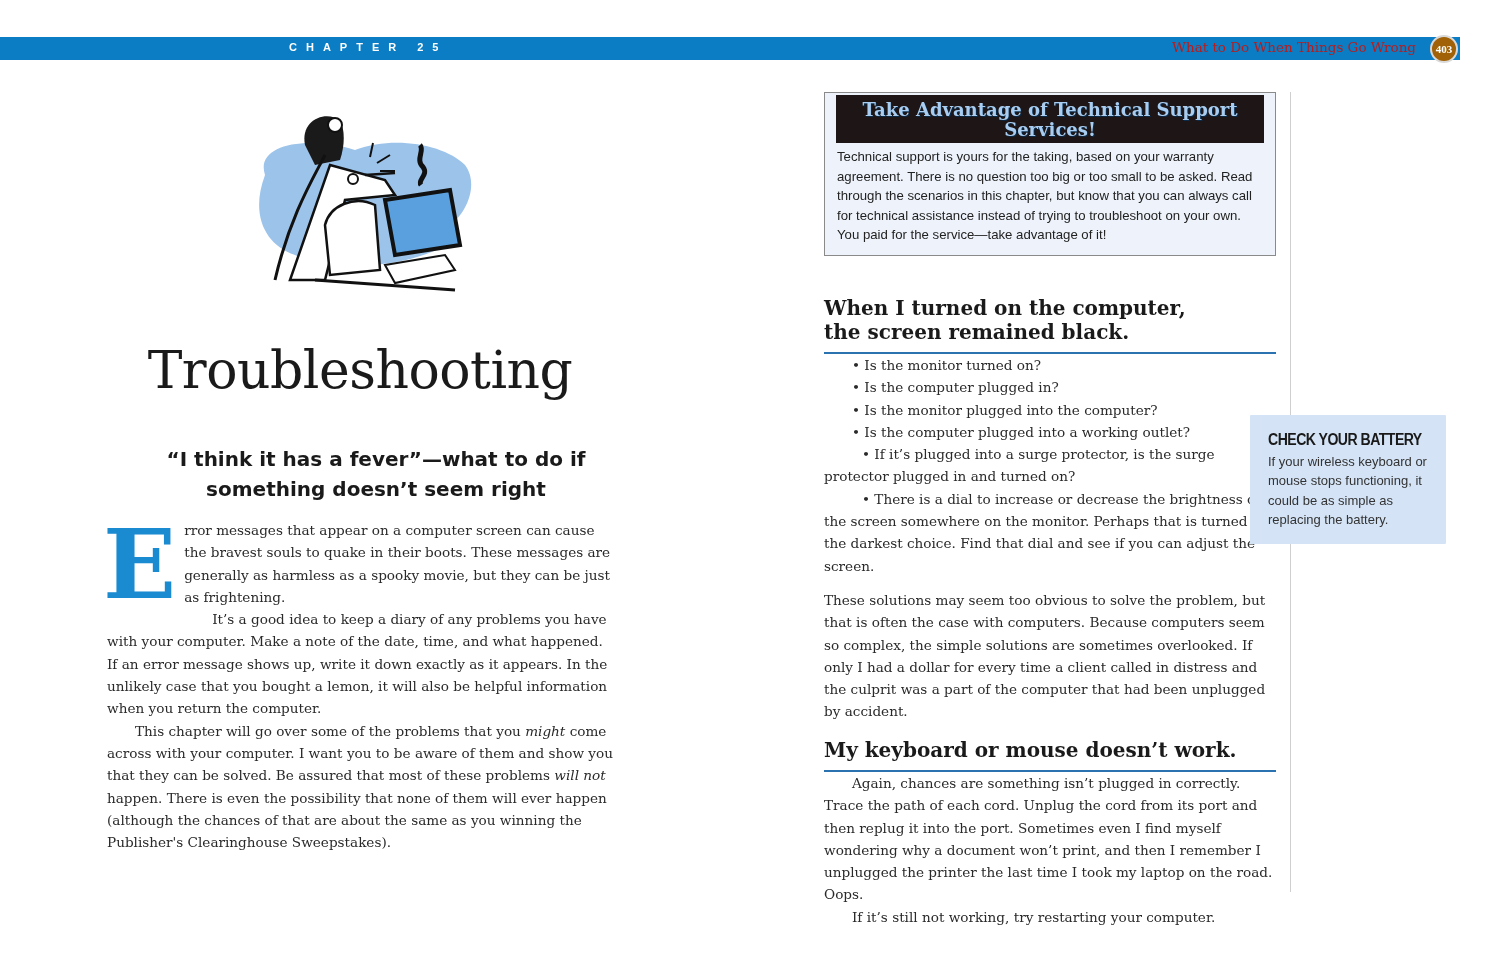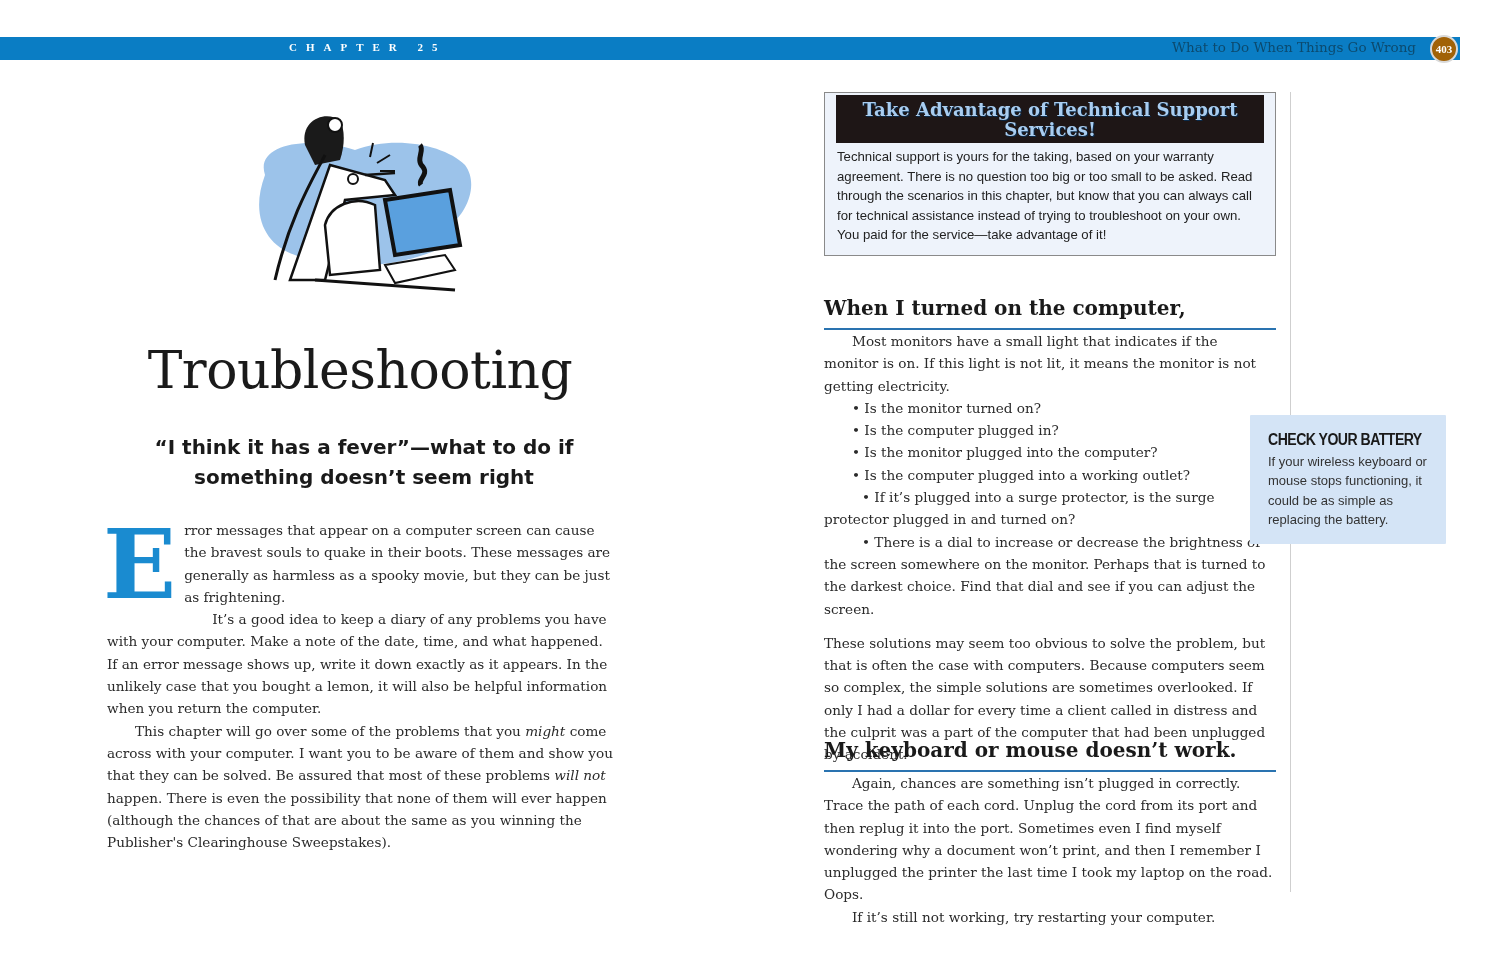--- a/index.html
+++ b/index.html
@@ -6,40 +6,40 @@
   body {
     width: 1500px; height: 964px; background: #ffffff; position: relative; overflow: hidden;
     font-family: "DejaVu Serif", serif; color: #2a2a2a;
   }
   .topbar {
     position: absolute; left: 0; top: 37px; width: 1460px; height: 23px;
     background: #0a7dc4;
   }
   .chapter-label {
     position: absolute; left: 289px; top: 41px; color: #fff;
-    font-family: Liberation Serif, serif; font-weight: bold; font-size: 11px; letter-spacing: 9px;
+    font-family: Liberation Sans, sans-serif; font-weight: bold; font-size: 11px; letter-spacing: 9px;
   }
   .running-head {
-    position: absolute; right: 84px; top: 39px; color: #0c4a6e;
+    position: absolute; right: 84px; top: 39px; color: #b91c1c;
     font-family: "DejaVu Serif", serif; font-size: 13.5px;
   }
   .page-num {
     position: absolute; left: 1430px; top: 35px; width: 28px; height: 28px; border-radius: 50%;
     background: #a16207; color: #fff; border: 2px solid #d9d9d9;
     font-family: Liberation Serif, serif; font-weight: bold; font-size: 11px;
     display: flex; align-items: center; justify-content: center; box-sizing: border-box;
   }
   .illustration { position: absolute; left: 245px; top: 105px; width: 235px; height: 200px; }
   .chapter-title {
     position: absolute; left: 100px; top: 340px; width: 520px; text-align: center;
     font-family: "DejaVu Serif", serif; font-size: 52px; color: #1a1a1a; font-weight: normal; margin: 0; letter-spacing: -0.5px;
   }
   .subtitle {
     position: absolute; left: 130px; top: 428px; width: 460px; text-align: center;
-    font-family: "DejaVu Sans", sans-serif; font-weight: bold; font-size: 20px; line-height: 30px; color: #1a1a1a; margin: 4px;
+    font-family: "DejaVu Sans", sans-serif; font-weight: bold; font-size: 20px; line-height: 30px; color: #1a1a1a; margin: 16px;
   }
   .body-text {
     font-family: "DejaVu Serif", serif; font-size: 13.6px; line-height: 22.3px; color: #2a2a2a; margin: 0;
   }
   .left-col { position: absolute; left: 107px; top: 519px; width: 510px; }
   .dropcap {
     float: left; font-family: "DejaVu Serif", serif; color: #1a8bd0; font-size: 96px; line-height: 80px;
     margin: 6px 8px 0 -4px; height: 84px; font-weight: bold;
   }
   .indent { text-indent: 28px; }
@@ -111,22 +111,22 @@
 <div class="vline"></div>
 
 <div class="sidebar-box">
   <div class="sidebar-head">Take Advantage of Technical Support Services!</div>
   <div class="sidebar-body">Technical support is yours for the taking, based on your warranty agreement. There is no question too big or too small to be asked. Read through the scenarios in this chapter, but know that you can always call for technical assistance instead of trying to troubleshoot on your own. You paid for the service—take advantage of it!</div>
 </div>
 
 <div class="right-col" style="top:296px;">
   <h2 class="section-head">
     <span>When I turned on the computer,</span><br>
+    <span>the screen remained black.</span>
   </h2>
-  <p class="body-text indent">Most monitors have a small light that indicates if the monitor is on. If this light is not lit, it means the monitor is not getting electricity.</p>
   <ul class="bullets body-text">
     <li>• Is the monitor turned on?</li>
     <li>• Is the computer plugged in?</li>
     <li>• Is the monitor plugged into the computer?</li>
     <li>• Is the computer plugged into a working outlet?</li>
     <li style="padding-left:0;text-indent:38px;">• If it’s plugged into a surge protector, is the surge protector plugged in and turned on?</li>
     <li style="padding-left:0;text-indent:38px;">• There is a dial to increase or decrease the brightness of the screen somewhere on the monitor. Perhaps that is turned to the darkest choice. Find that dial and see if you can adjust the screen.</li>
   </ul>
   <p class="body-text" style="margin-top:12px;">These solutions may seem too obvious to solve the problem, but that is often the case with computers. Because computers seem so complex, the simple solutions are sometimes overlooked. If only I had a dollar for every time a client called in distress and the culprit was a part of the computer that had been unplugged by accident.</p>
 </div>

